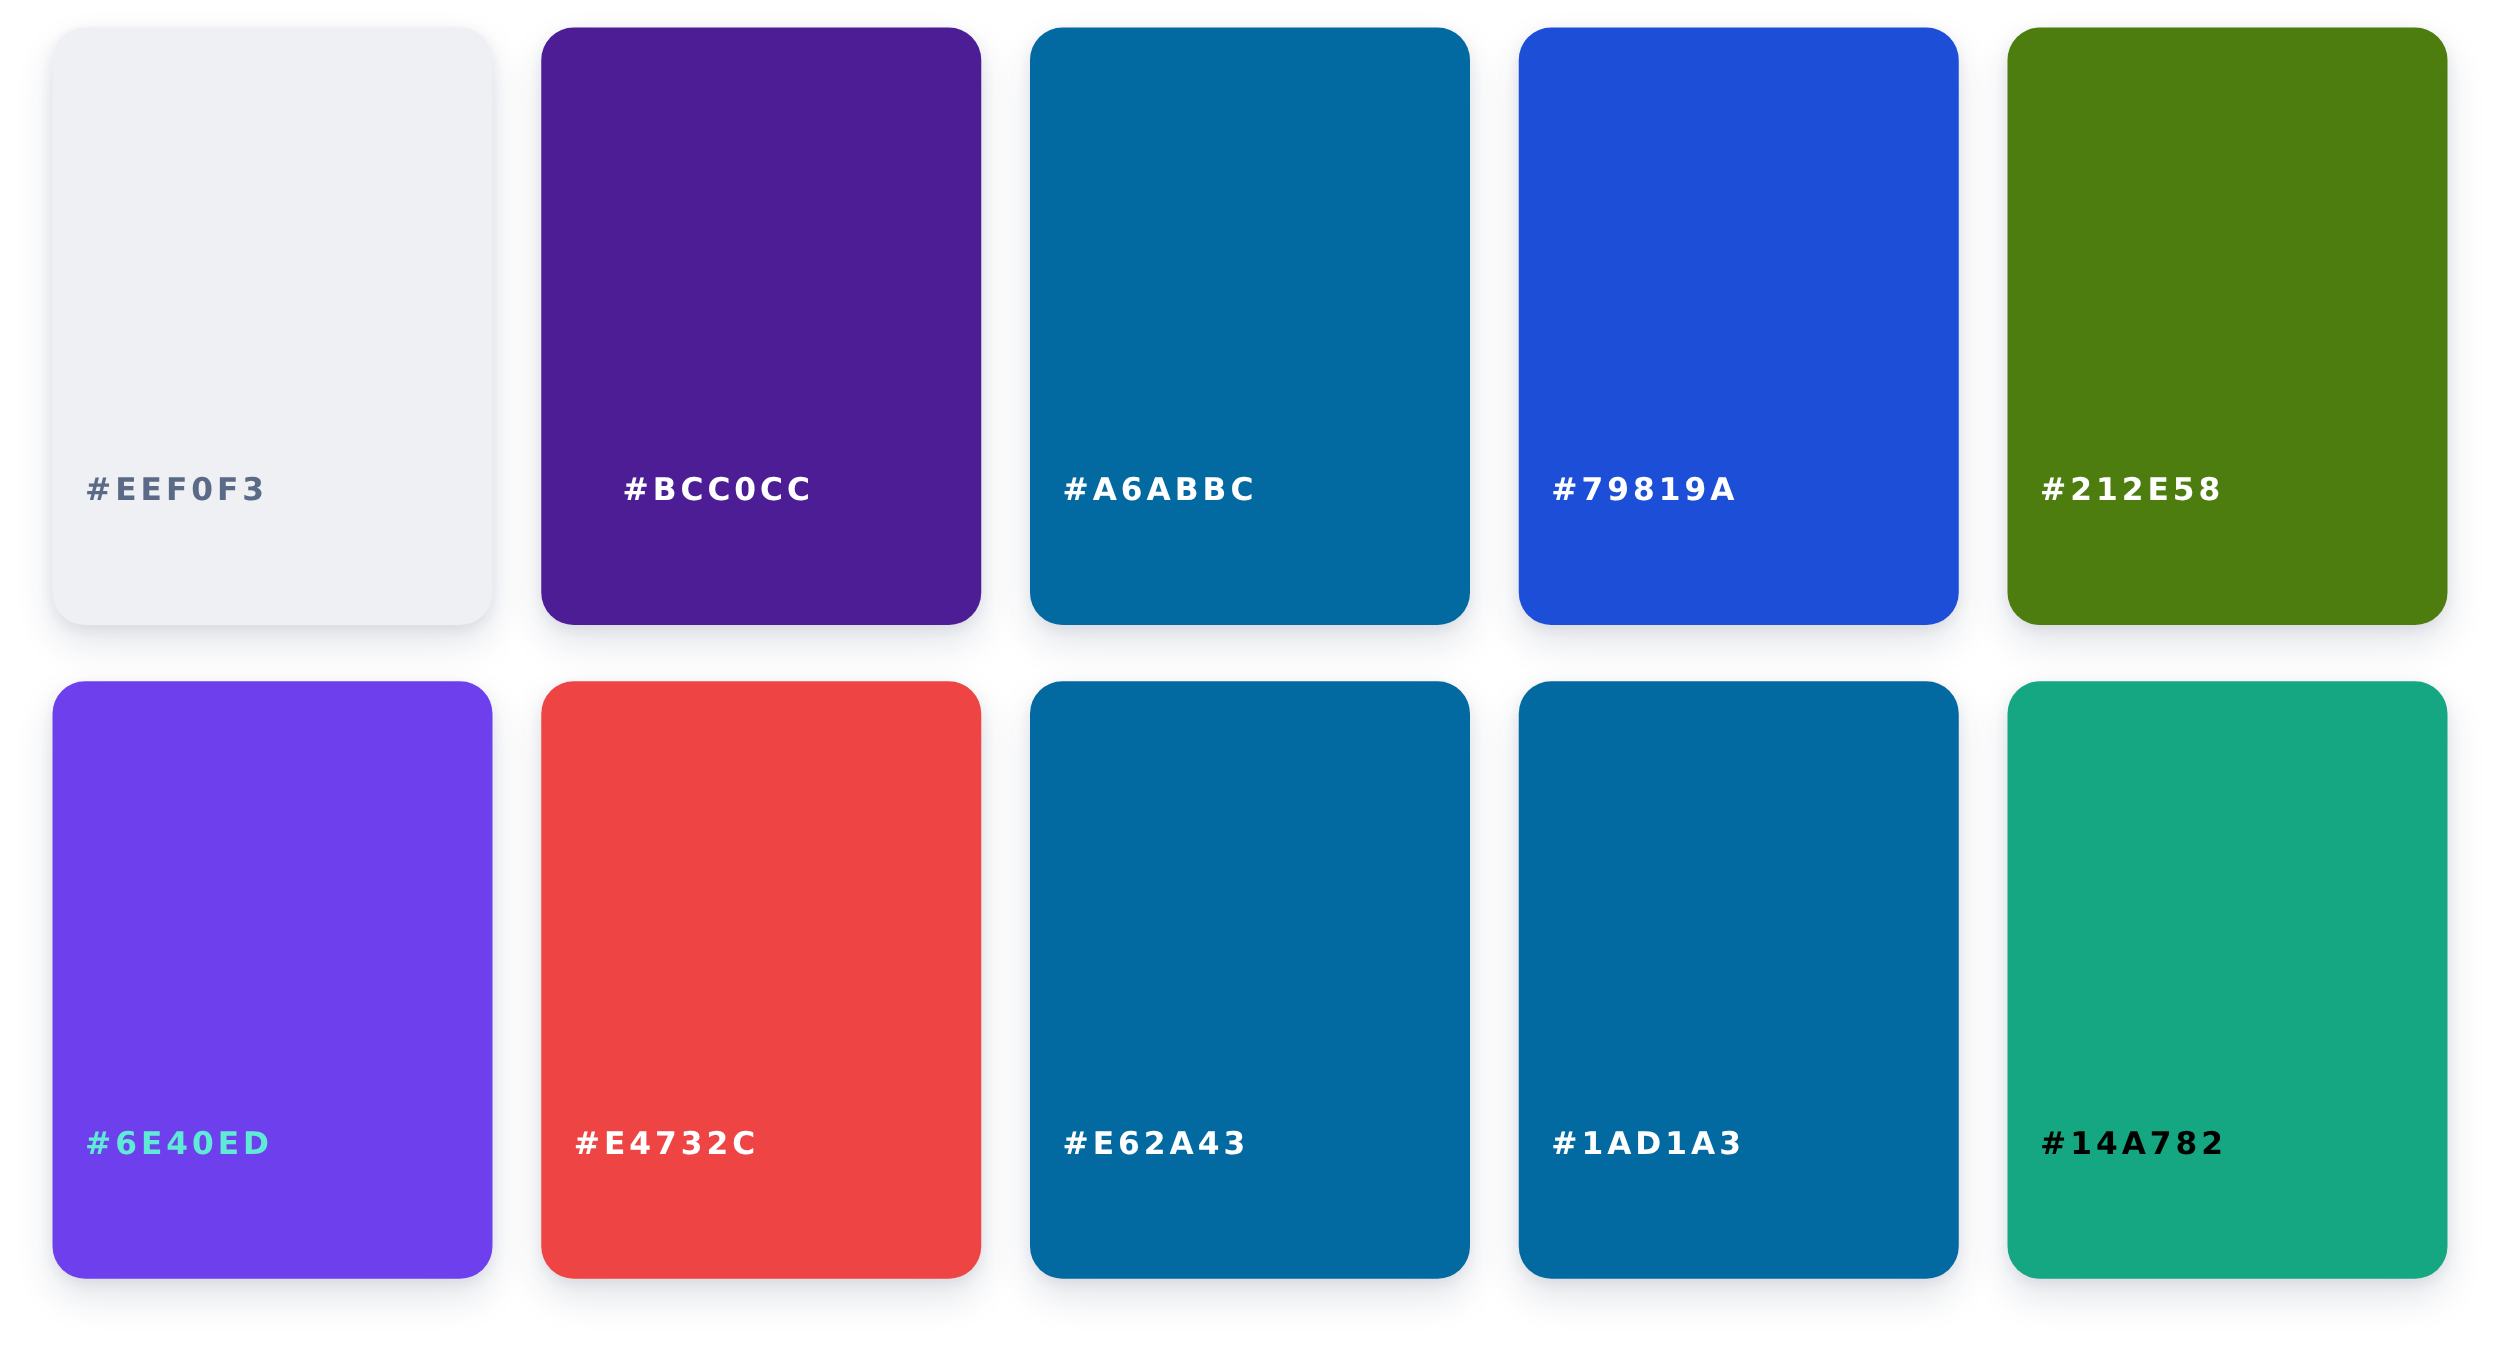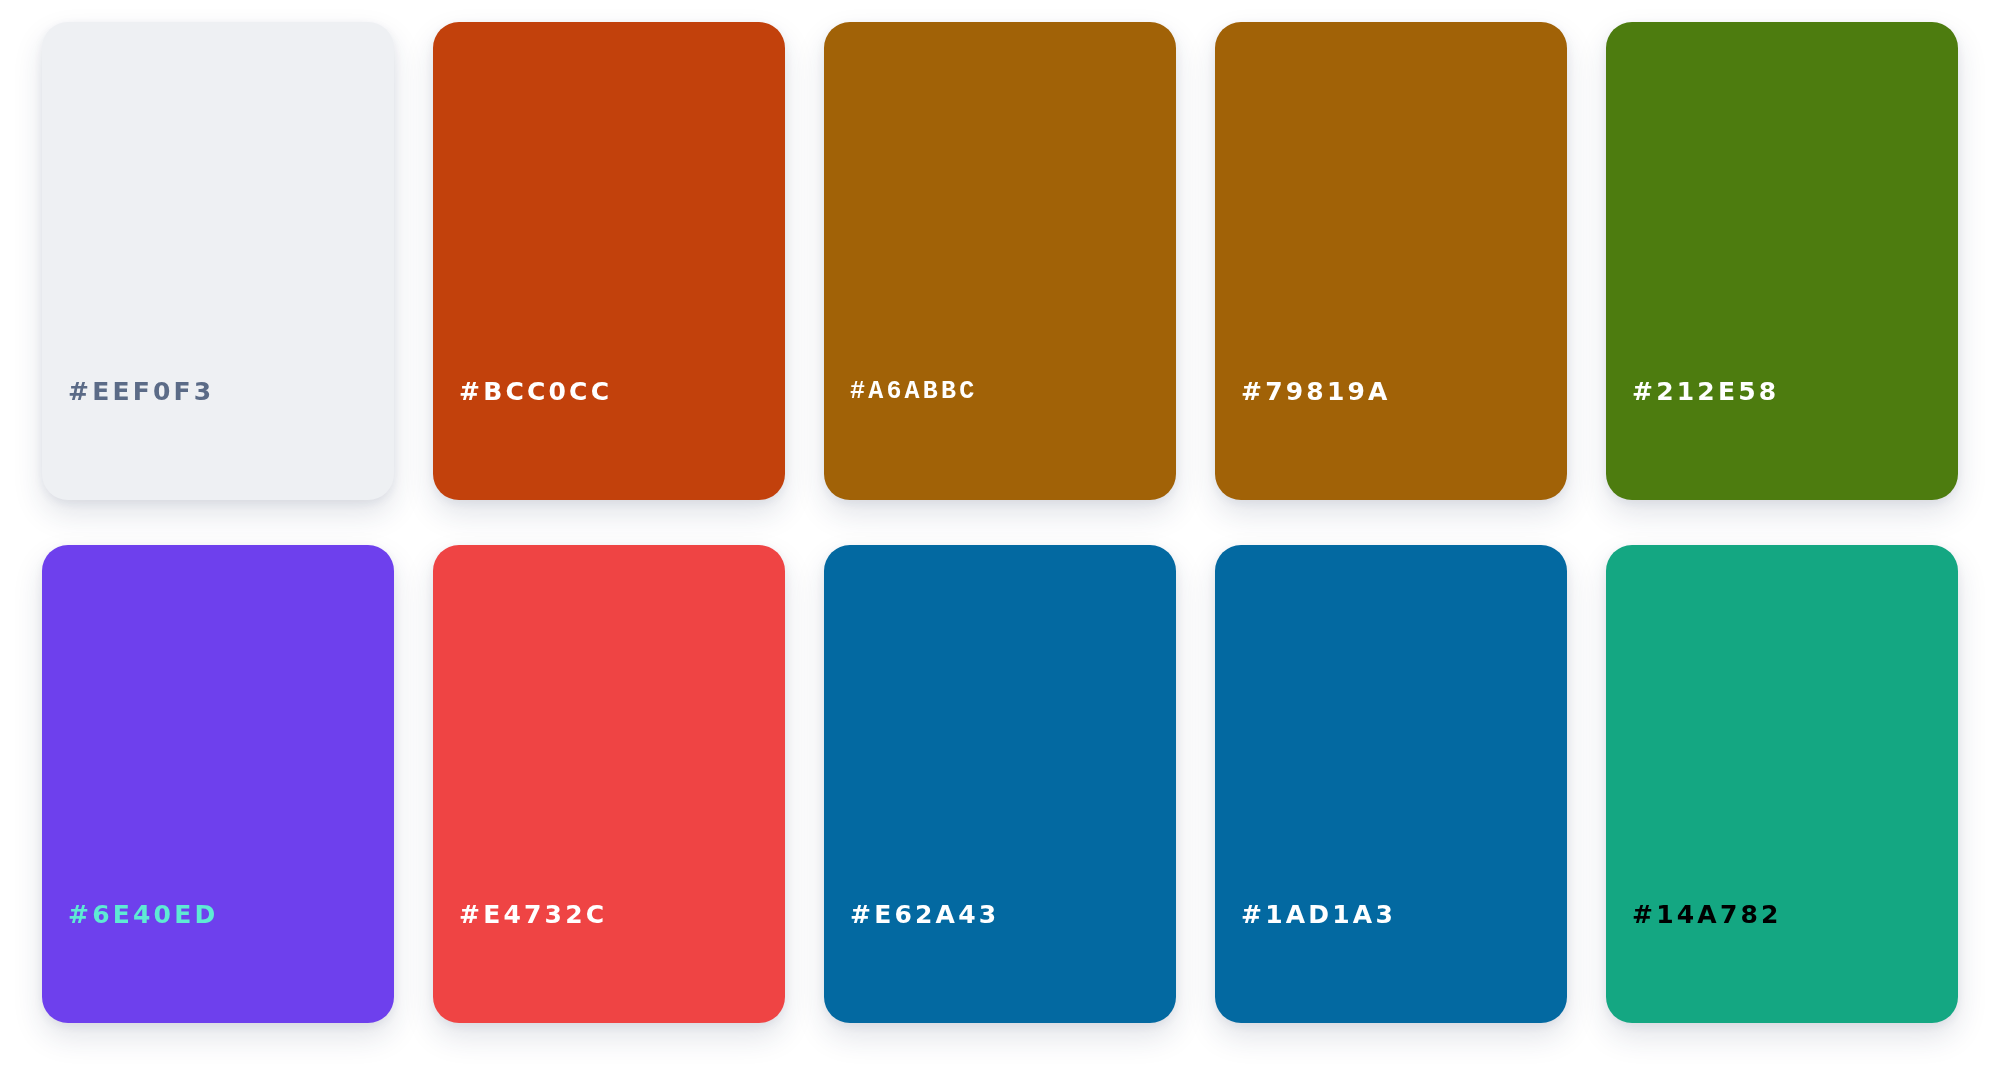--- a/index.html
+++ b/index.html
@@ -55,27 +55,27 @@
     user-select: none;
   }
 </style>
 </head>
 <body style="background: rgb(255, 255, 255);">
 
 <div id="palette-grid">
     <div class="swatch-card" style="background: rgb(238, 240, 243);">
       <span class="swatch-label" style="color: rgb(91, 107, 135);">#EEF0F3</span>
     </div>
-    <div class="swatch-card" style="background: #c2410c;">
+    <div class="swatch-card" style="background: #4c1d95; padding-left: 39px;">
       <span class="swatch-label" style="color: rgb(255, 255, 255);">#BCC0CC</span>
     </div>
-    <div class="swatch-card" style="background: #a16207; font-family: Liberation Mono, monospace;">
+    <div class="swatch-card" style="background: #0369a1;">
       <span class="swatch-label" style="color: rgb(255, 255, 255);">#A6ABBC</span>
     </div>
-    <div class="swatch-card" style="background: #a16207;">
+    <div class="swatch-card" style="background: #1d4ed8;">
       <span class="swatch-label" style="color: rgb(255, 255, 255);">#79819A</span>
     </div>
     <div class="swatch-card" style="background: #4d7c0f;">
       <span class="swatch-label" style="color: rgb(255, 255, 255);">#212E58</span>
     </div>
     <div class="swatch-card" style="background: rgb(110, 64, 237);">
       <span class="swatch-label" style="color: #5eead4;">#6E40ED</span>
     </div>
     <div class="swatch-card" style="background: #ef4444;">
       <span class="swatch-label" style="color: rgb(255, 255, 255);">#E4732C</span>

